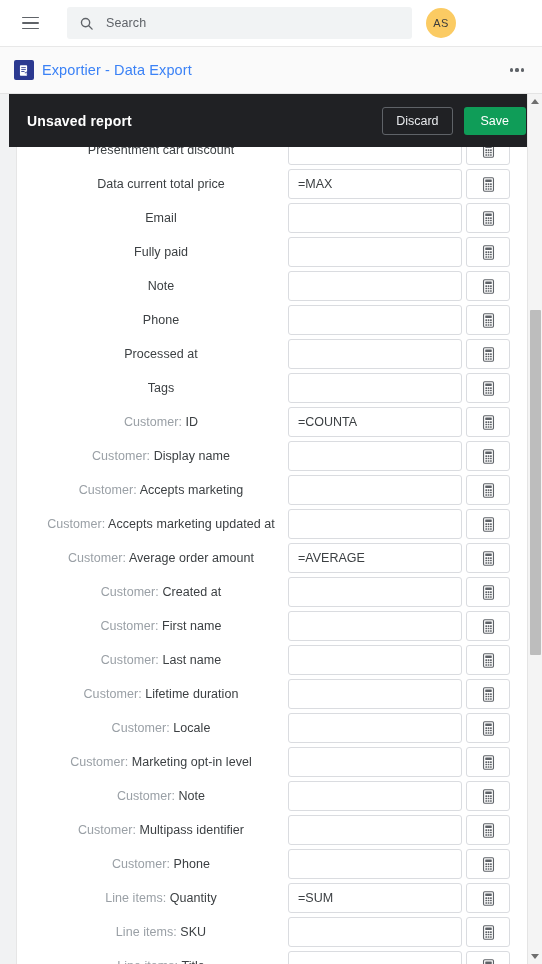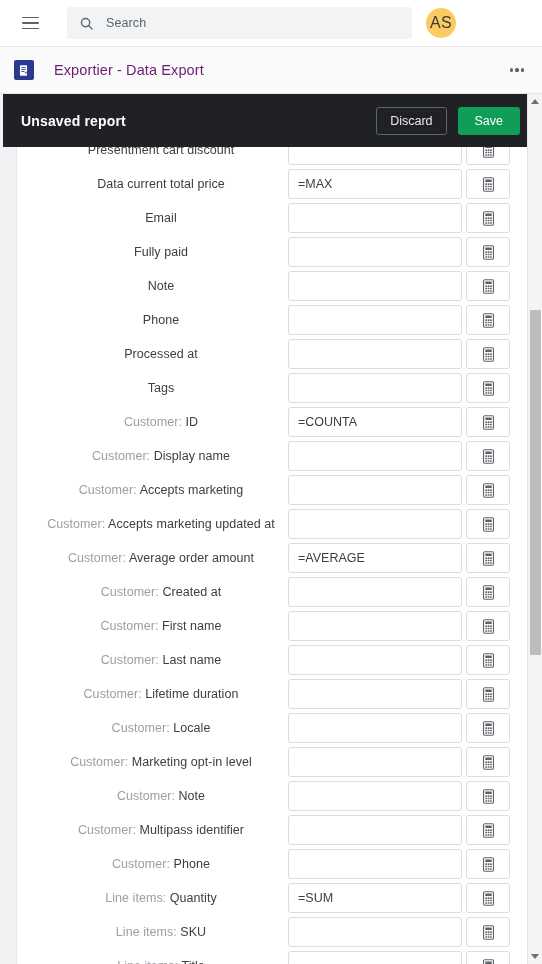--- a/index.html
+++ b/index.html
@@ -77,21 +77,21 @@
     font-size: 12.5px;
     color: #5f6368;
     letter-spacing: .1px;
   }
 
   .avatar {
     width: 30px; height: 30px;
     border-radius: 50%;
     background: #fbcb63;
     color: #3c3c3c;
-    font-size: 16px;
+    font-size: 11px;
     font-weight: 500;
     display: flex;
     align-items: center;
     justify-content: center;
     flex: 0 0 auto;
     cursor: pointer;
     letter-spacing: .3px;
   }
 
   
@@ -112,23 +112,23 @@
     border-radius: 2px;
     background: #2b3990;
     flex: 0 0 auto;
     display: flex;
     align-items: center;
     justify-content: center;
   }
   .applogo svg { display: block; }
 
   .apptitle {
-    margin-left: 20px;
+    margin-left: 8px;
     font-size: 14.5px;
-    color: #701a75;
+    color: #3b82f6;
     letter-spacing: .1px;
     flex: 1 1 auto;
     white-space: nowrap;
     overflow: hidden;
   }
 
   .kebab {
     width: 26px; height: 26px;
     display: flex;
     align-items: center;
@@ -167,21 +167,21 @@
     top: 0; left: 16px;
     width: 512px;
     min-height: 870px;
     background: #ffffff;
     border-left: 1px solid #e6e6e6;
   }
 
   
   .banner {
     position: absolute;
-    top: 94px; left: 3px;
+    top: 94px; left: 9px;
     width: 529px;
     height: 53px;
     background: #202124;
     display: flex;
     align-items: center;
     padding: 0 12px 0 18px;
     z-index: 20;
   }
   .banner-title {
     font-size: 14px;

